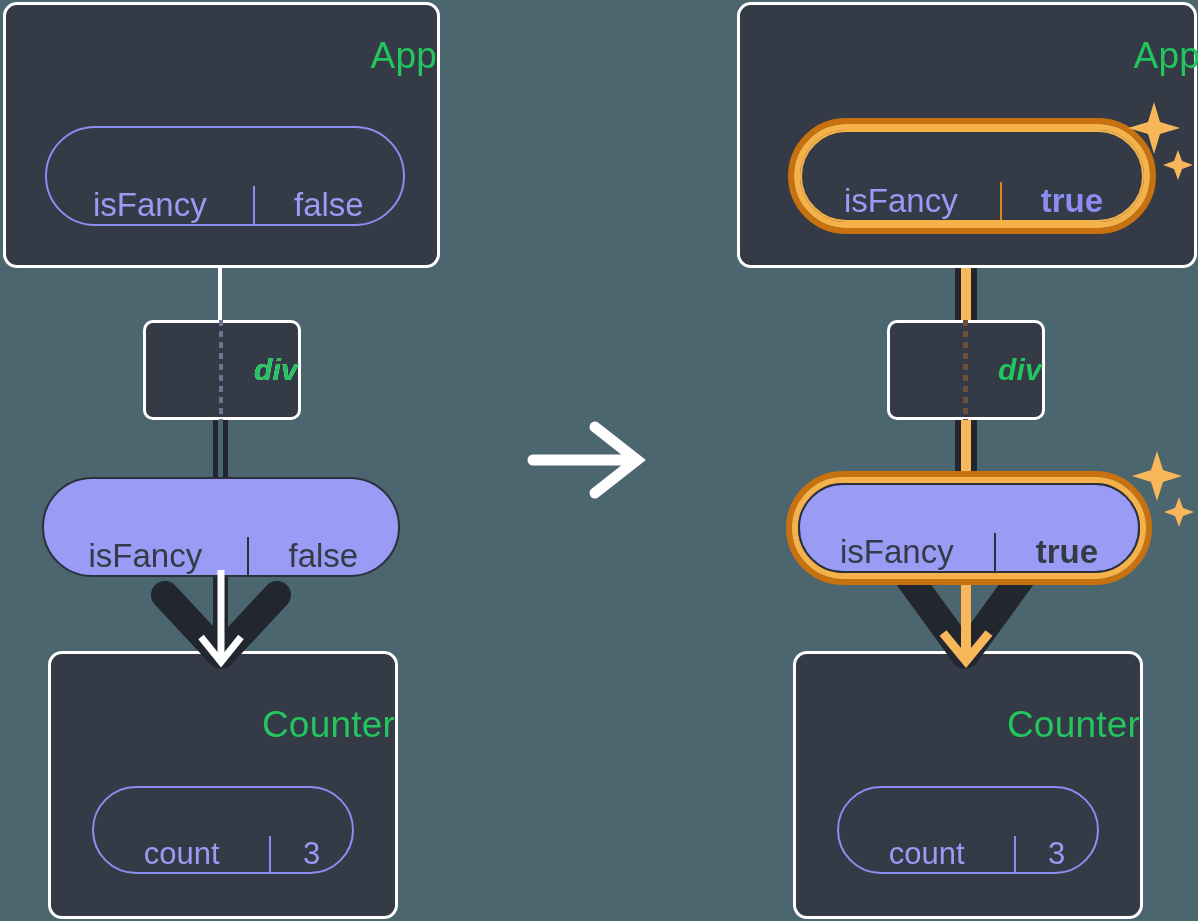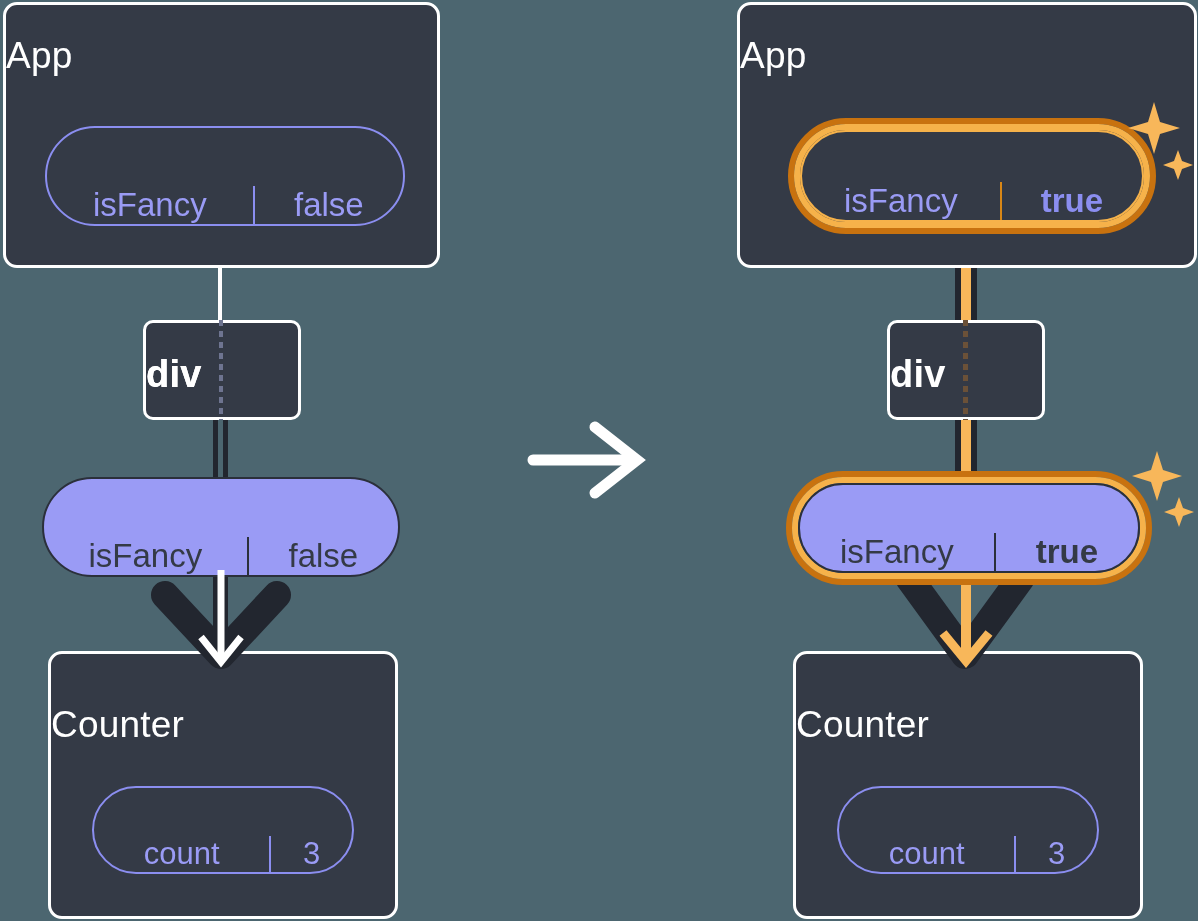--- a/index.html
+++ b/index.html
@@ -24,29 +24,29 @@
   
   .cbox {
     position: absolute;
     background: #343a46;
     border: 3px solid #ffffff;
     border-radius: 14px;
     box-sizing: border-box;
   }
   .cbox-title {
     position: absolute;
-    left: 0; right: 8px;
-    text-align: left;
-    color: #ffffff;
+    left: 0; right: 0;
+    text-align: right;
+    color: #22c55e;
     font-weight: 400;
     letter-spacing: 0.2px;
   }
   .title-lg { font-size: 37px; top: 30px; }
   .title-md { font-size: 37px; top: 27px; }
-  .title-sm { font-size: 38px; font-weight: 700; top: 26px; }
+  .title-sm { font-size: 30px; font-weight: 700; top: 26px; font-style: italic; }
 
   
   .pill {
     position: absolute;
     box-sizing: border-box;
     display: flex;
     align-items: flex-end;
     border-radius: 999px;
     overflow: hidden;
   }

